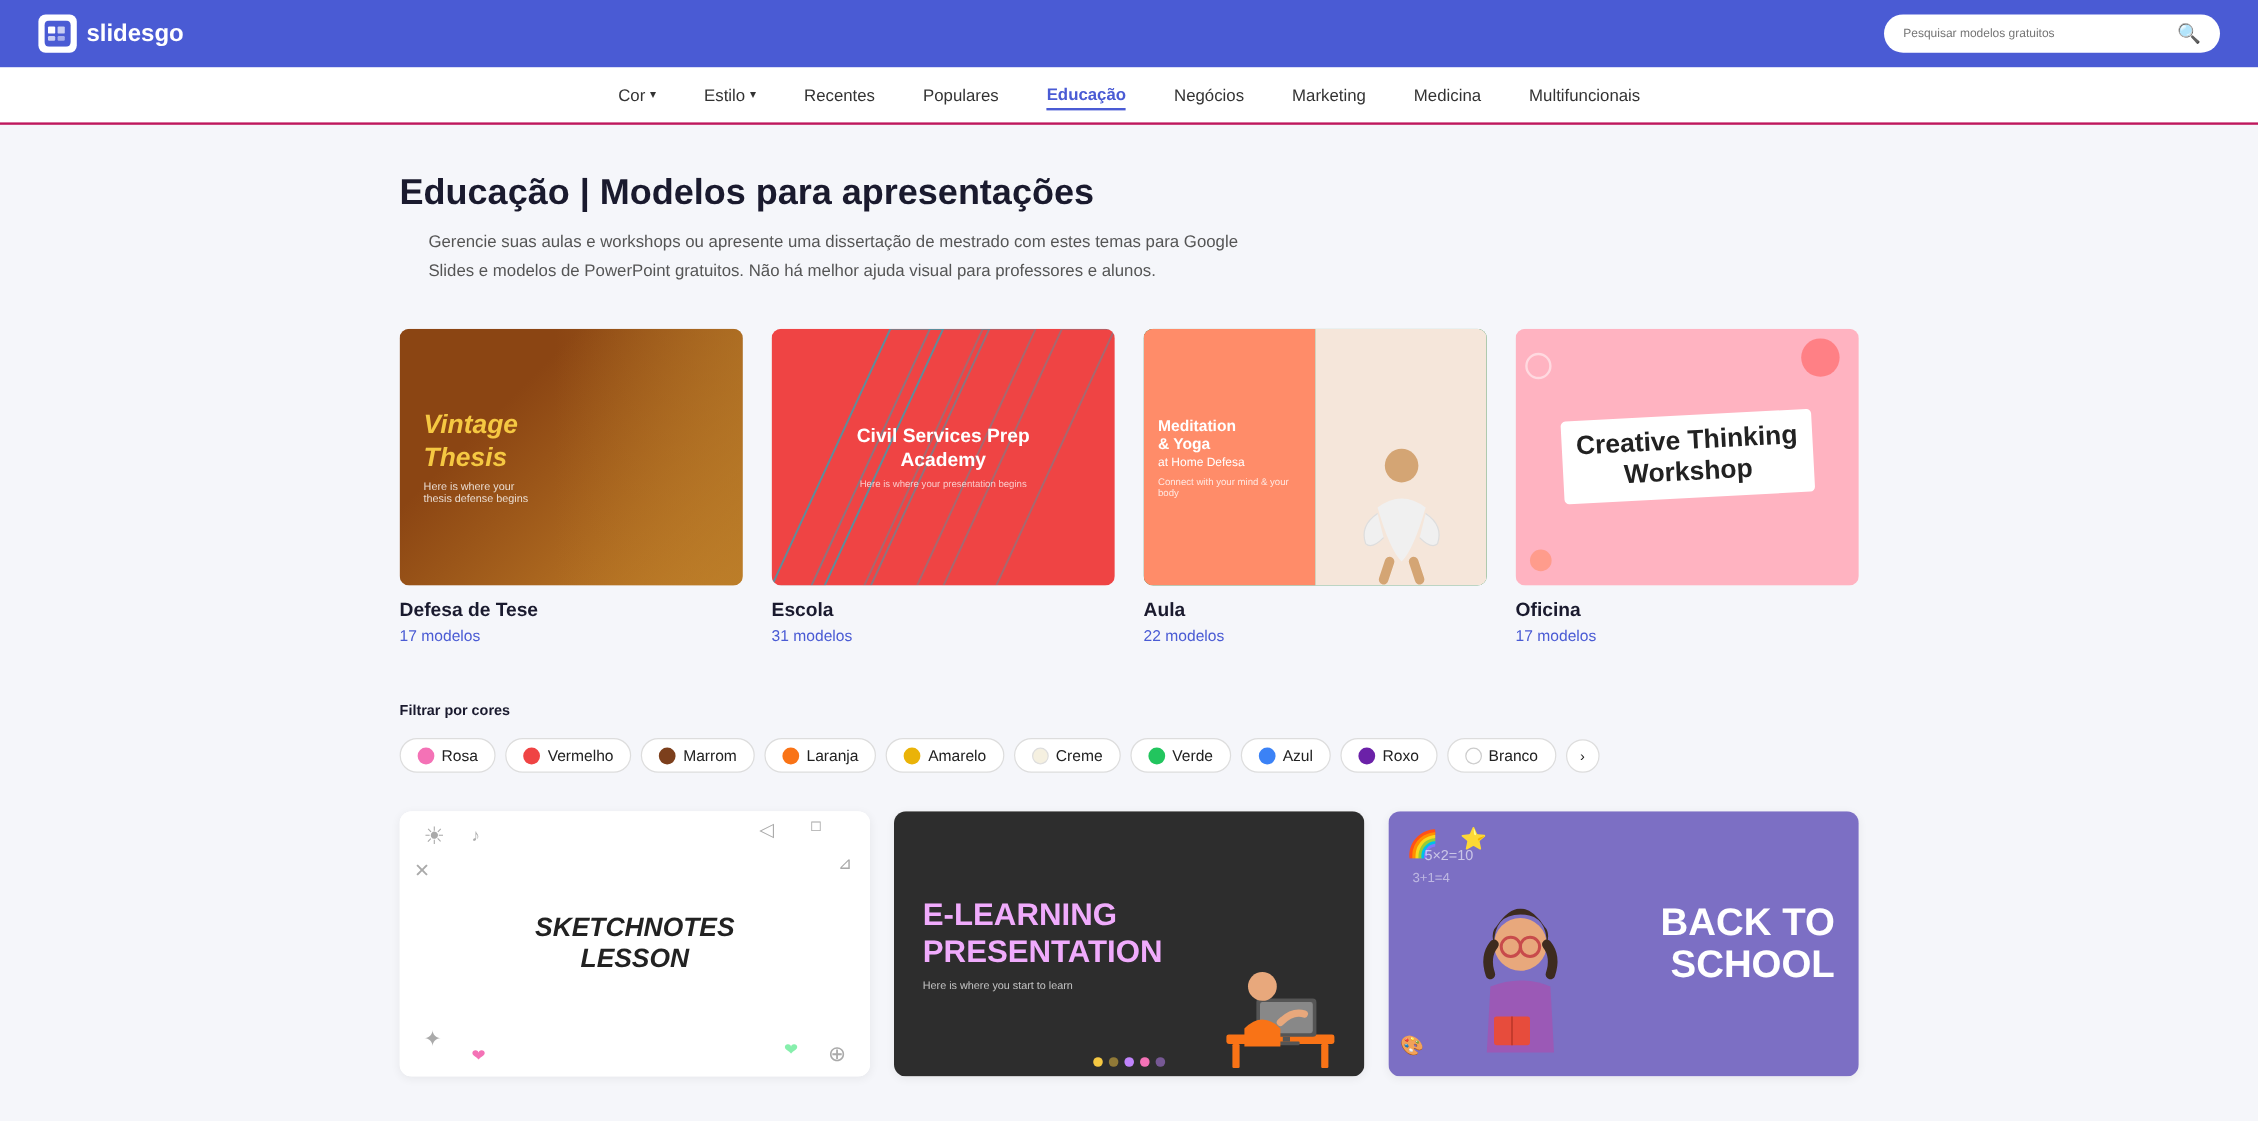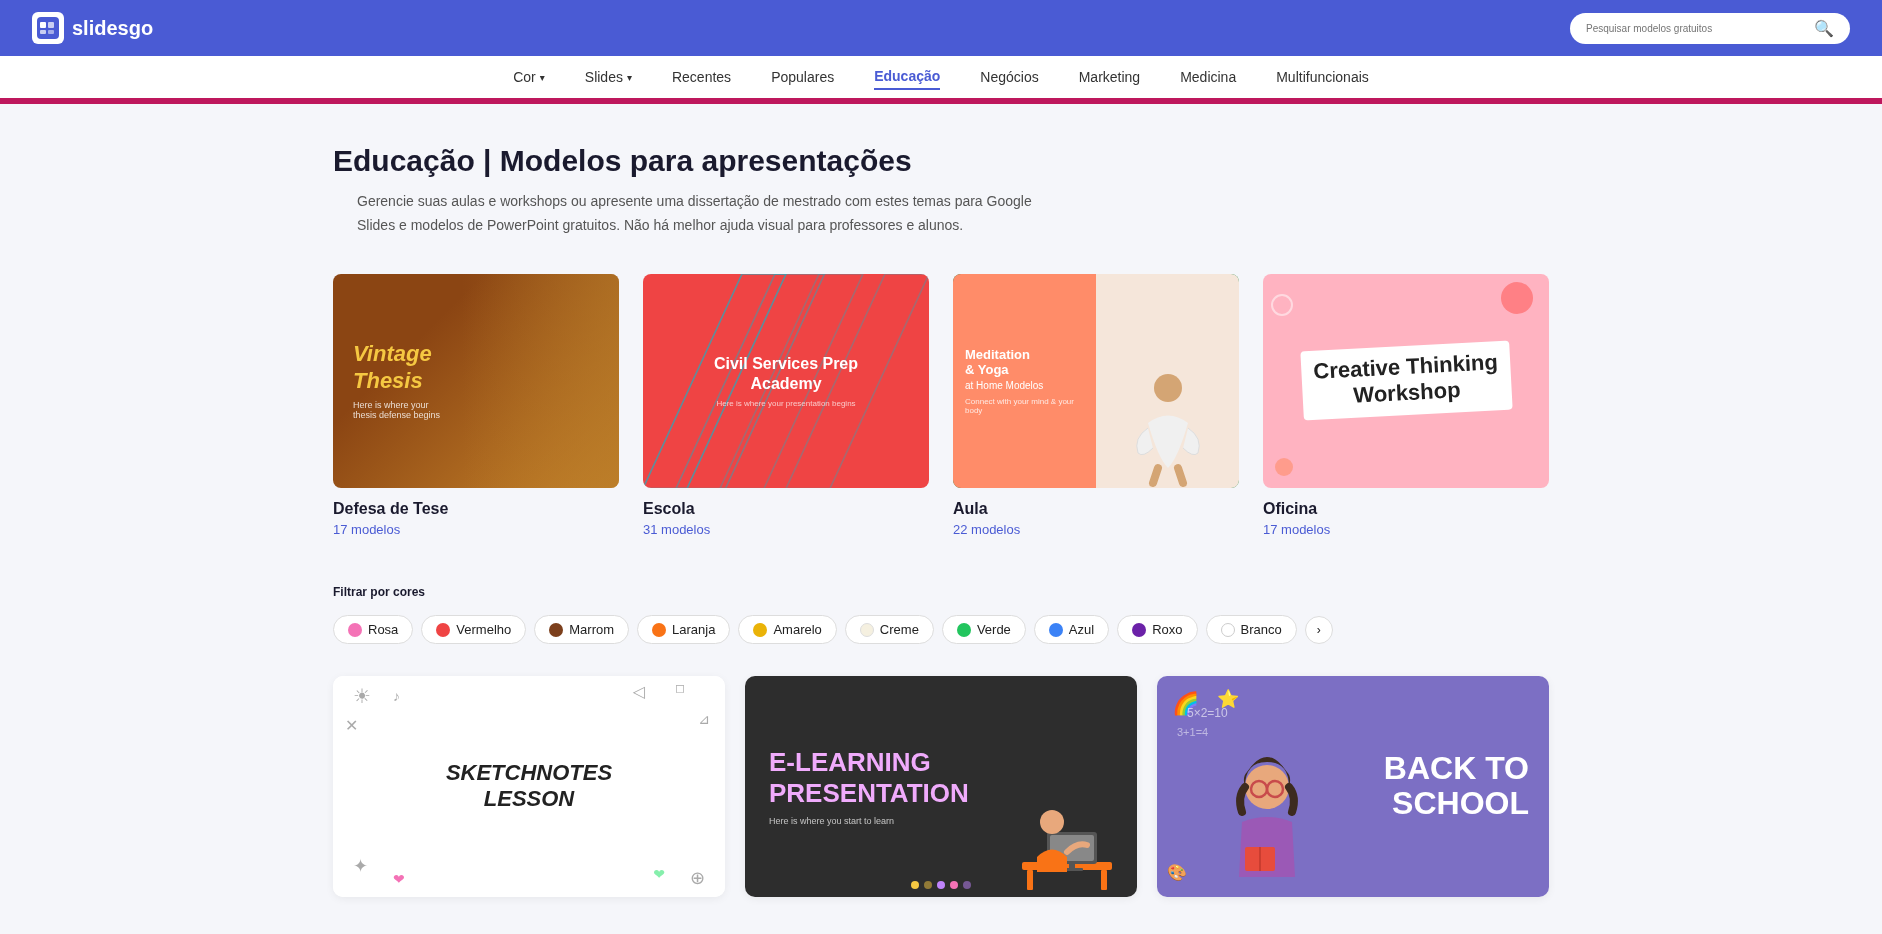--- a/index.html
+++ b/index.html
@@ -62,21 +62,21 @@
     }
 
     
     .nav {
       background: white;
       display: flex;
       align-items: center;
       justify-content: center;
       gap: 40px;
       height: 48px;
-      border-bottom: 6px solid #be185d;
+      border-bottom: 2px solid #be185d;
     }
     .nav-item {
       font-size: 14px;
       color: #333;
       cursor: pointer;
       padding: 4px 0;
       display: flex;
       align-items: center;
       gap: 4px;
       white-space: nowrap;
@@ -421,21 +421,21 @@
     <span class="search-icon-btn">🔍</span>
   </div>
 </header>
 
 <nav class="nav">
   <span class="nav-item">
     <span>Cor</span>
     <span class="arrow">▾</span>
   </span>
   <span class="nav-item">
-    <span>Slides</span>
+    <span>Estilo</span>
     <span class="arrow">▾</span>
   </span>
   <span class="nav-item">
     <span>Recentes</span>
   </span>
   <span class="nav-item">
     <span>Populares</span>
   </span>
   <span class="nav-item active">
     <span>Educação</span>
@@ -494,21 +494,21 @@
       </div>
       <div class="category-name">Escola</div>
       <div class="category-count">31 modelos</div>
     </div>
 
     <div class="category-card">
       <div class="category-thumb">
         <div class="thumb-yoga">
           <div class="thumb-yoga-left">
             <div class="ytitle">Meditation<br>&amp; Yoga</div>
-            <div style="color:white;font-size:10px;margin-top:2px;">at Home Modelos</div>
+            <div style="color:white;font-size:10px;margin-top:2px;">at Home Defesa</div>
             <div class="ysub" style="margin-top:6px;">Connect with your mind &amp; your body</div>
           </div>
           <div class="thumb-yoga-right">
             <svg width="90" height="120" viewBox="0 0 90 120">
               <ellipse cx="45" cy="20" rx="14" ry="14" fill="#d4a574"></ellipse>
               <path d="M25,55 Q45,40 65,55 Q55,90 45,100 Q35,90 25,55Z" fill="#f0f0f0"></path>
               <path d="M25,60 Q10,70 15,85 Q20,90 30,80" fill="#f0f0f0" stroke="#ddd" stroke-width="1"></path>
               <path d="M65,60 Q80,70 75,85 Q70,90 60,80" fill="#f0f0f0" stroke="#ddd" stroke-width="1"></path>
               <path d="M35,100 L30,115 M55,100 L60,115" stroke="#d4a574" stroke-width="8" stroke-linecap="round"></path>
             </svg>

